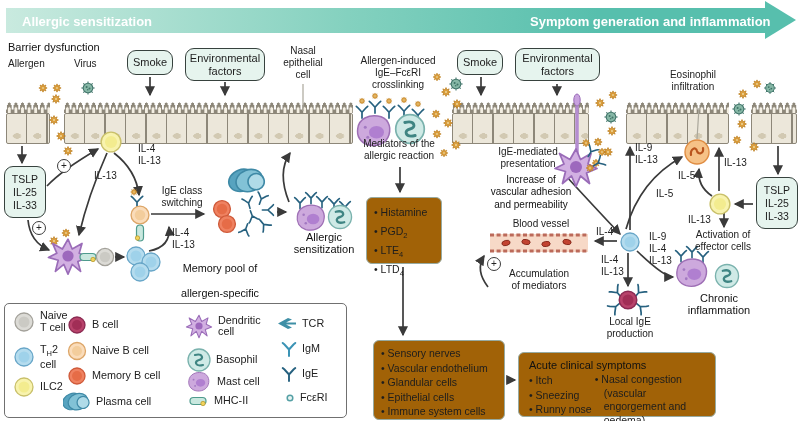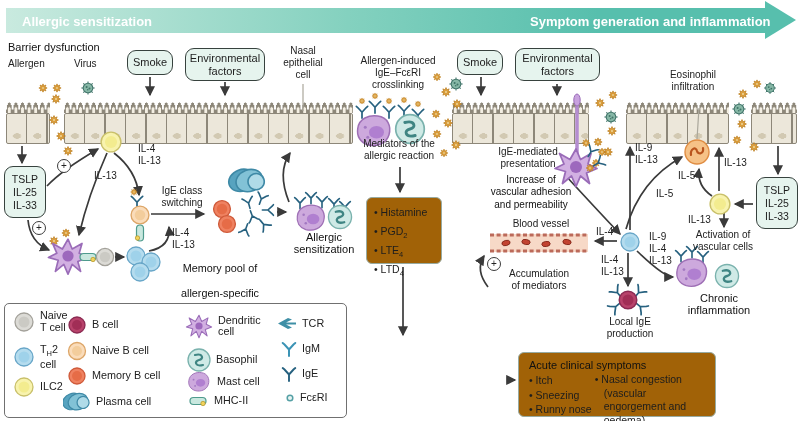--- a/index.html
+++ b/index.html
@@ -392,31 +392,38 @@
   <div class="lbl ctr" style="left:495px;top:268px;width:88px">Accumulation
 of mediators</div>
   <div class="lbl" style="left:596px;top:226px">IL-4</div>
   <div class="lbl" style="left:635px;top:142px">IL-9
 IL-13</div>
   <div class="lbl" style="left:656px;top:188px">IL-5</div>
   <div class="lbl" style="left:678px;top:170px">IL-5</div>
   <div class="lbl" style="left:724px;top:157px">IL-13</div>
   <div class="lbl" style="left:688px;top:214px">IL-13</div>
   <div class="lbl ctr" style="left:681px;top:229px;width:84px">Activation of
-vascular cells</div>
+effector cells</div>
   <div class="lbl b ctr" style="left:671px;top:292px;width:96px;font-size:11px">Chronic
 inflammation</div>
   <div class="lbl" style="left:649px;top:231px">IL-9
 IL-4
 IL-13</div>
   <div class="lbl" style="left:601px;top:254px">IL-4
 IL-13</div>
   <div class="lbl ctr" style="left:584px;top:316px;width:92px">Local IgE
 production</div>
 
+  <div class="panel" style="left:373px;top:340px;width:132px;height:80px;padding:5px 0 0 7px">
+    <div class="bl">Sensory nerves</div>
+    <div class="bl">Vascular endothelium</div>
+    <div class="bl">Glandular cells</div>
+    <div class="bl">Epithelial cells</div>
+    <div class="bl">Immune system cells</div>
+  </div>
 
   <div class="panel" style="left:518px;top:352px;width:198px;height:65px;padding:6px 6px 0 10px">
     <div class="b" style="font-size:11px">Acute clinical symptoms</div>
     <div class="acute-cols">
       <div style="width:76px">
         <div class="bl">Itch</div>
         <div class="bl">Sneezing</div>
         <div class="bl">Runny nose</div>
       </div>
       <div style="width:132px">

